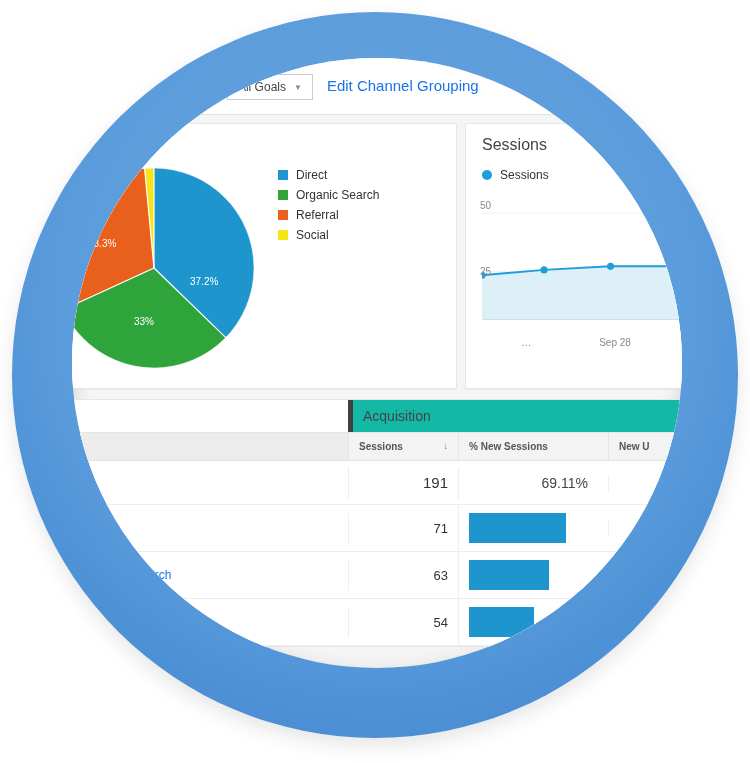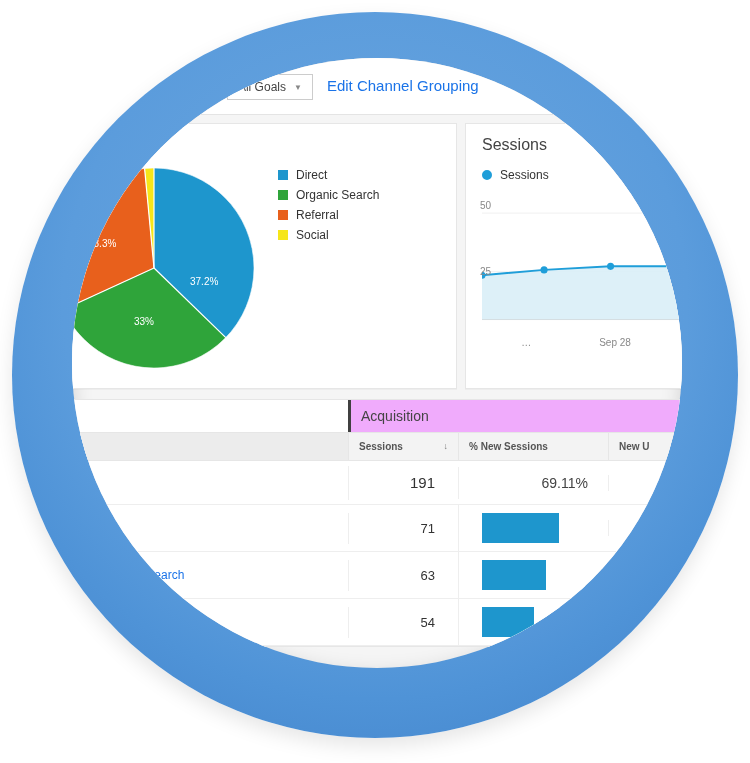--- a/index.html
+++ b/index.html
@@ -111,22 +111,22 @@
     background:#fff;
     border:1px solid #e6e6e6;
     font-size: 12px;
   }
   .table-header {
     display:flex;
   }
   .th-blank { width: 310px; }
   .th-group {
     flex:1;
-    background:#f0abfc;
-    border-left:3px solid #404040;
+    background:#14b8a6;
+    border-left:5px solid #404040;
     padding: 8px 10px;
     font-size: 14px;
     color:#444;
   }
   .subhead {
     display:flex;
     border-top:1px solid #e6e6e6;
     border-bottom:1px solid #e6e6e6;
     background:#f3f3f3;
   }
@@ -143,21 +143,21 @@
   .c-sess { width:110px; text-align:right; position:relative;}
   .c-pct  { width:150px; }
   .c-new  { flex:1; }
   .arrow { font-size:9px; color:#777; float:right; }
   .trow {
     display:flex;
     border-bottom:1px solid #eee;
     align-items:center;
     min-height:44px;
   }
-  .trow .tcell { padding: 8px 23px; border-left:1px solid #eee; }
+  .trow .tcell { padding: 8px 10px; border-left:1px solid #eee; }
   .trow .tcell:first-child{border-left:none;}
   .name-cell { width:310px; display:flex; align-items:center; gap:10px; padding-left:20px;}
   .idx { color:#555; width:10px;}
   .name-link { color:#1a73e8; cursor:pointer; }
   .sess-cell { width:110px; text-align:right; font-size:13px; color:#333;}
   .bar-cell { width:150px; padding:6px 4px; }
   .bar-bg { height:30px; background:#fff; }
   .bar-fg { height:100%; background:#1e96cd; }
   .new-cell { flex:1; }
   .total-row .sess-cell { font-size:15px; line-height:1.2; }

